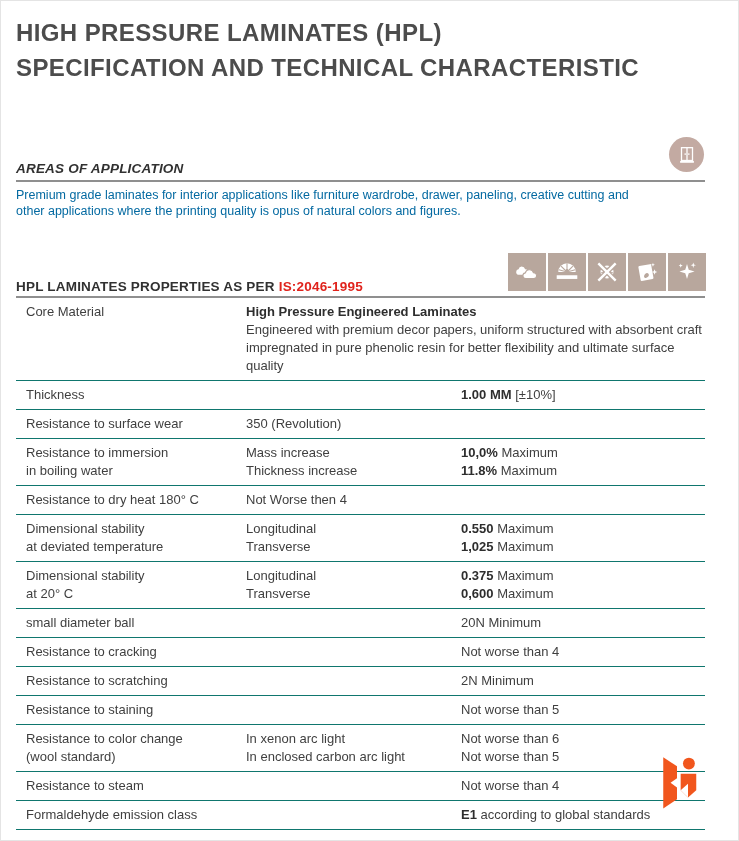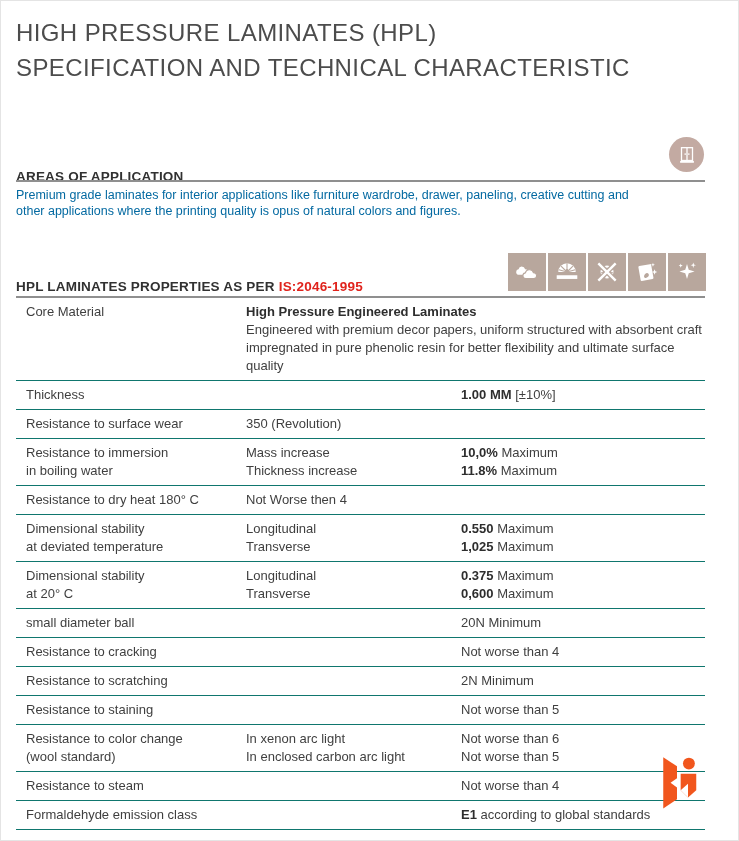--- a/index.html
+++ b/index.html
@@ -3,21 +3,21 @@
 <meta charset="utf-8">
 <style>
   html,body{margin:0;padding:0;}
   body{
     width:739px;height:841px;position:relative;background:#ffffff;
     font-family:"Liberation Sans","DejaVu Sans",sans-serif;color:#3f3f3f;
     box-sizing:border-box;border:1px solid #e4e4e4;overflow:hidden;
   }
   .abs{position:absolute;}
   
-  .title{left:15px;top:14px;font-size:24px;line-height:35px;font-weight:400;
+  .title{left:15px;top:14px;font-size:24px;line-height:35px;font-weight:700;
          color:#4c4c4c;letter-spacing:.4px;}
   
   .sec-head{font-size:13.5px;font-weight:bold;color:#313131;letter-spacing:.2px;}
   .rule{height:2px;background:#8f8f8f;}
   .para{font-size:12.5px;line-height:15.5px;color:#0369a1;max-width:614px;}
   .red{color:#e0231c;}
   
   .icon-strip{display:flex;gap:2px;}
   .sq-icon{width:38px;height:38px;background:#b8a79d;display:flex;
            align-items:center;justify-content:center;}
@@ -35,21 +35,21 @@
   .logo{z-index:3;}
 </style>
 </head>
 <body>
 
 <div class="abs title">
   <div>HIGH PRESSURE LAMINATES (HPL)</div>
   <div>SPECIFICATION AND TECHNICAL CHARACTERISTIC</div>
 </div>
 
-<div class="abs sec-head" style="left:15px;top:168px;">AREAS OF APPLICATION</div>
+<div class="abs sec-head" style="left:15px;top:160px;font-style:italic;">AREAS OF APPLICATION</div>
 <div class="abs circle-icon" style="left:668px;top:136px;">
   <svg width="22" height="22" viewBox="0 0 24 24">
     <g fill="none" stroke="#ffffff" stroke-width="1.4">
       <rect x="6" y="4" width="12" height="14"></rect>
       <line x1="12" y1="4" x2="12" y2="18"></line>
       <line x1="4.5" y1="19.5" x2="19.5" y2="19.5" stroke-width="2"></line>
       <line x1="10" y1="10" x2="10" y2="12" stroke-width="1.2"></line>
       <line x1="14" y1="10" x2="14" y2="12" stroke-width="1.2"></line>
     </g>
   </svg>

